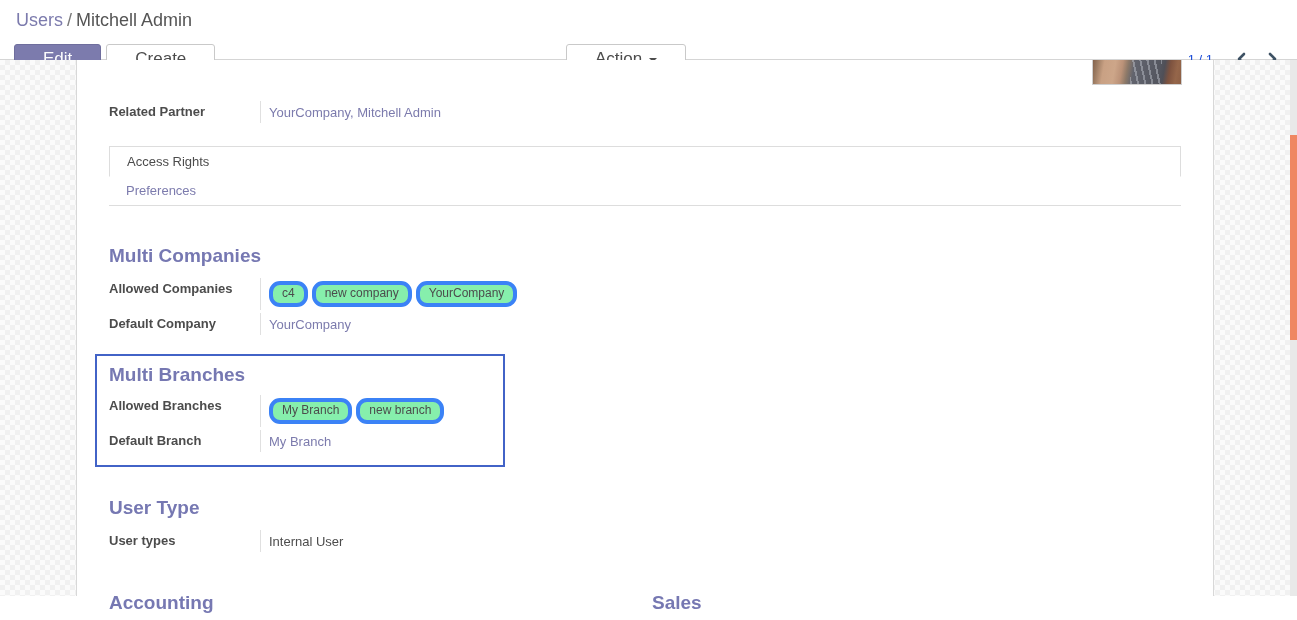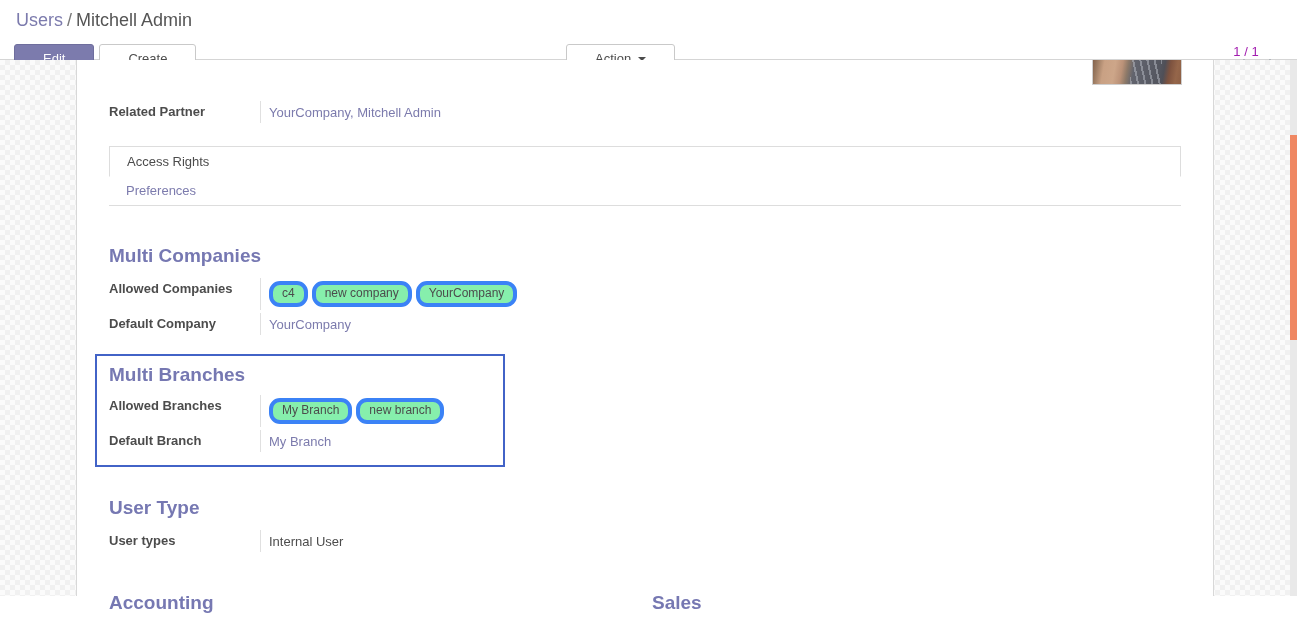--- a/index.html
+++ b/index.html
@@ -7,27 +7,27 @@
   body { font-family:"Liberation Sans", sans-serif; color:#4c4c4c; background:#fff; font-size:13px; }
 
   
   .control-panel { position:relative; height:60px; background:#fff; border-bottom:1px solid #d5d5d5; }
   .breadcrumb { padding:10px 0 0 16px; font-size:18px; color:#555; white-space:nowrap; }
   .bc-link { color:#7c7bad; cursor:pointer; }
   .bc-sep { color:#777; padding:0 4px; }
   .bc-current { color:#555; }
 
   .btn-row { position:absolute; left:14px; top:44px; display:flex; gap:5px; }
-  .btn { font-size:13px; padding:6px 28px; border-radius:3px; border:1px solid #c9c9c9; background:#fff; color:#4c4c4c; cursor:pointer; line-height:16px; }
+  .btn { font-size:17px; padding:6px 28px; border-radius:3px; border:1px solid #c9c9c9; background:#fff; color:#4c4c4c; cursor:pointer; line-height:16px; }
   .btn-primary { background:#7c7bad; border-color:#6f6e9d; color:#fdfdfe; }
 
   .action-wrap { position:absolute; left:566px; top:44px; }
   .caret-down { display:inline-block; width:0; height:0; border-left:4px solid transparent; border-right:4px solid transparent; border-top:4px solid #4c4c4c; margin-left:7px; vertical-align:2px; }
 
-  .pager { position:absolute; right:18px; top:44px; height:30px; display:flex; align-items:center; font-size:13px; color:#a21caf;flex-direction:column; }
+  .pager { position:absolute; right:18px; top:44px; height:30px; display:flex; align-items:center; font-size:13px; color:#1d4ed8; }
   .pager-nav { display:flex; gap:16px; margin-left:22px; }
   .chev { width:14px; height:14px; cursor:pointer; display:block; }
 
   
   .content { position:relative; height:536px; background-color:#fafafa;
              background-image:conic-gradient(#f1f1f1 25%, #fbfbfb 0 50%, #f1f1f1 0 75%, #fbfbfb 0);
              background-size:10px 10px; }
   .sheet { position:absolute; left:76px; top:0; width:1138px; height:100%; background:#fff;
            border-left:1px solid #d8d8d8; border-right:1px solid #d8d8d8; padding:0 32px; }
 

